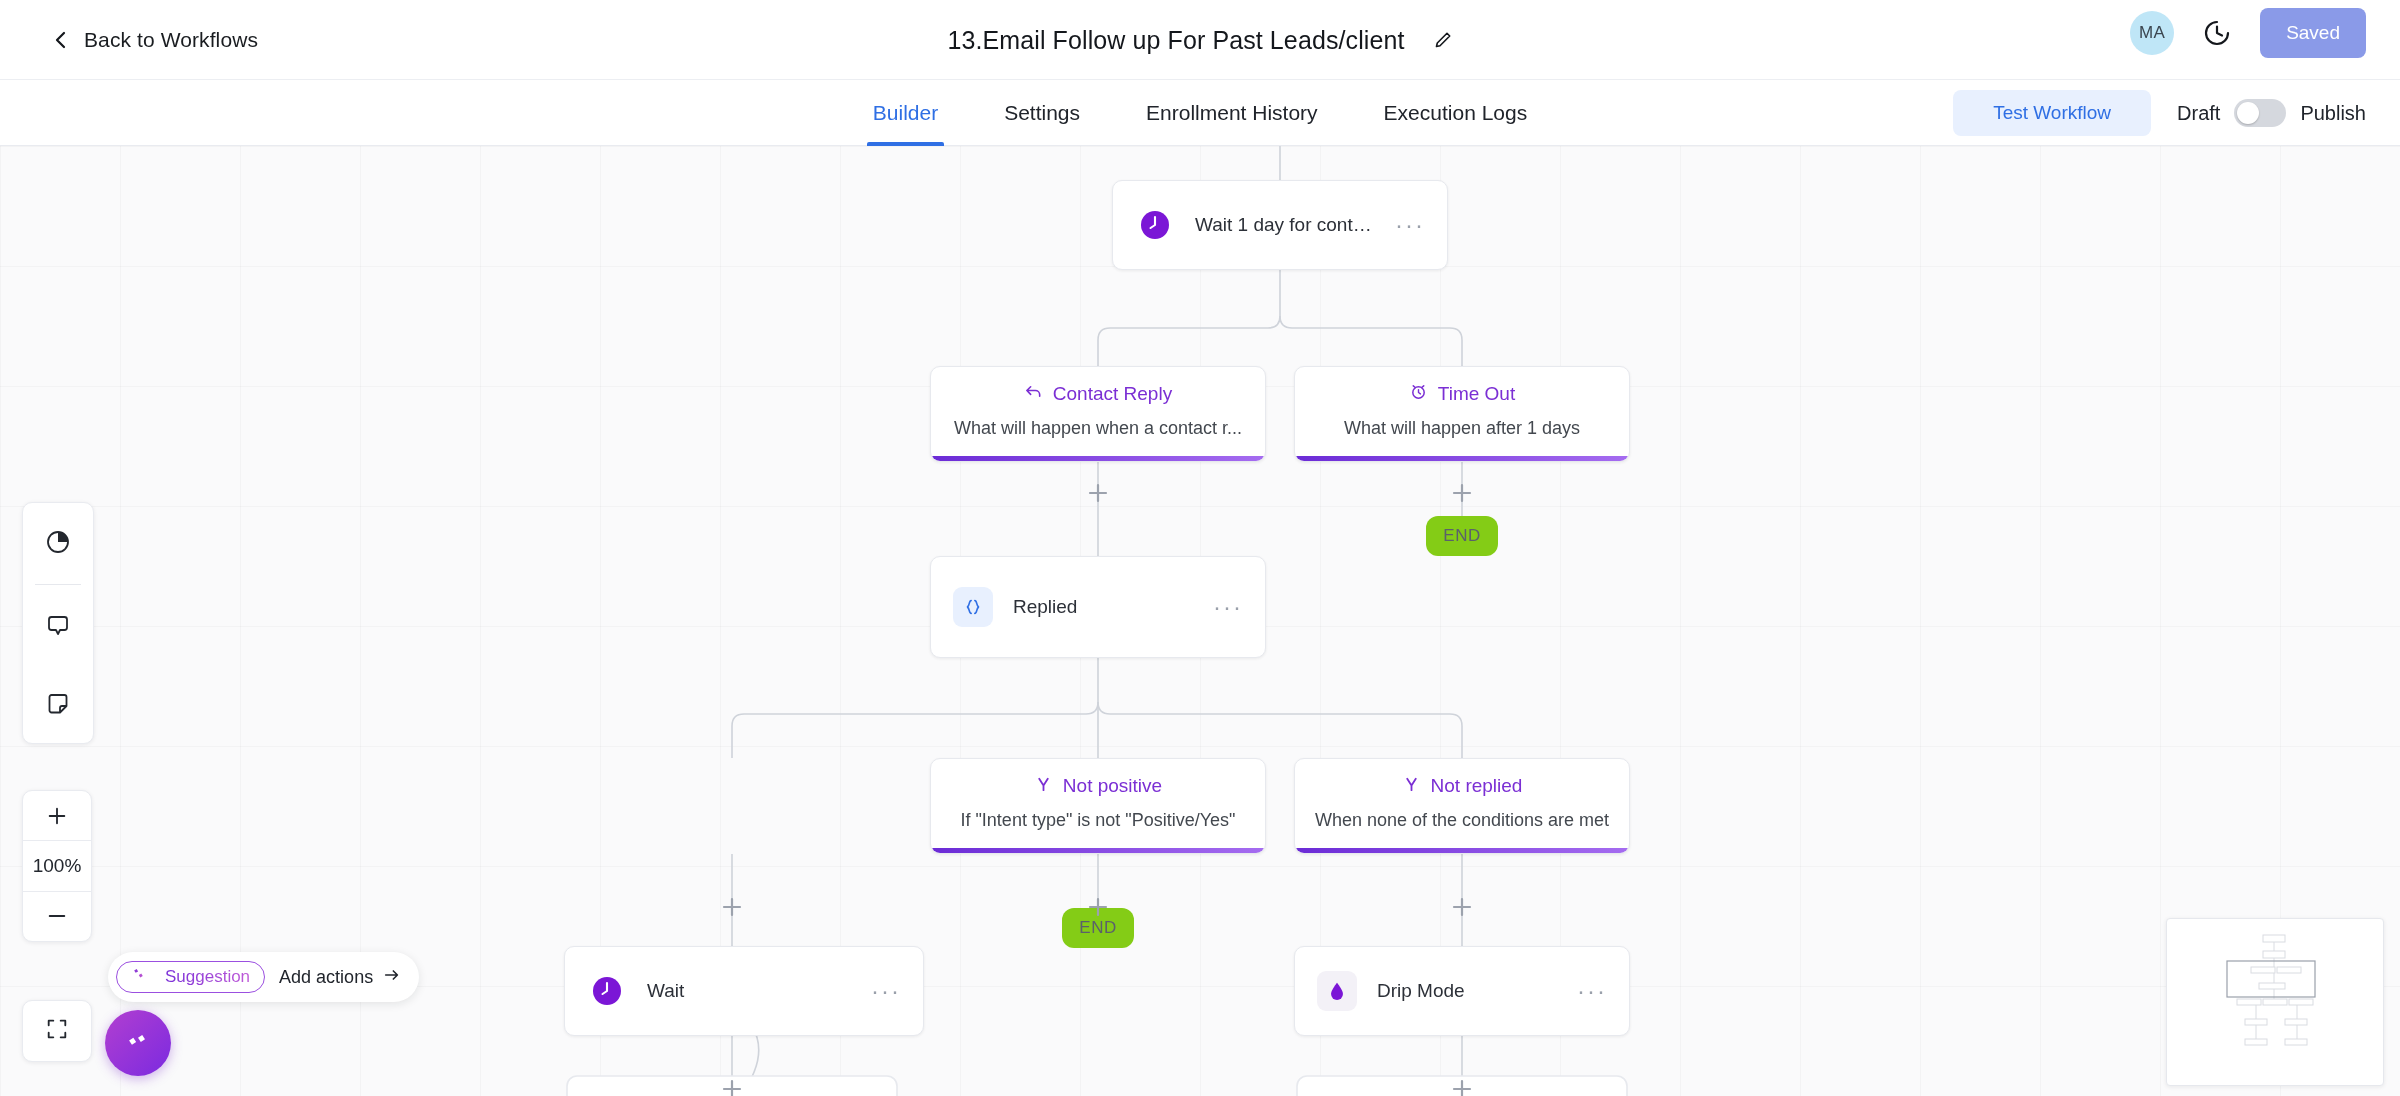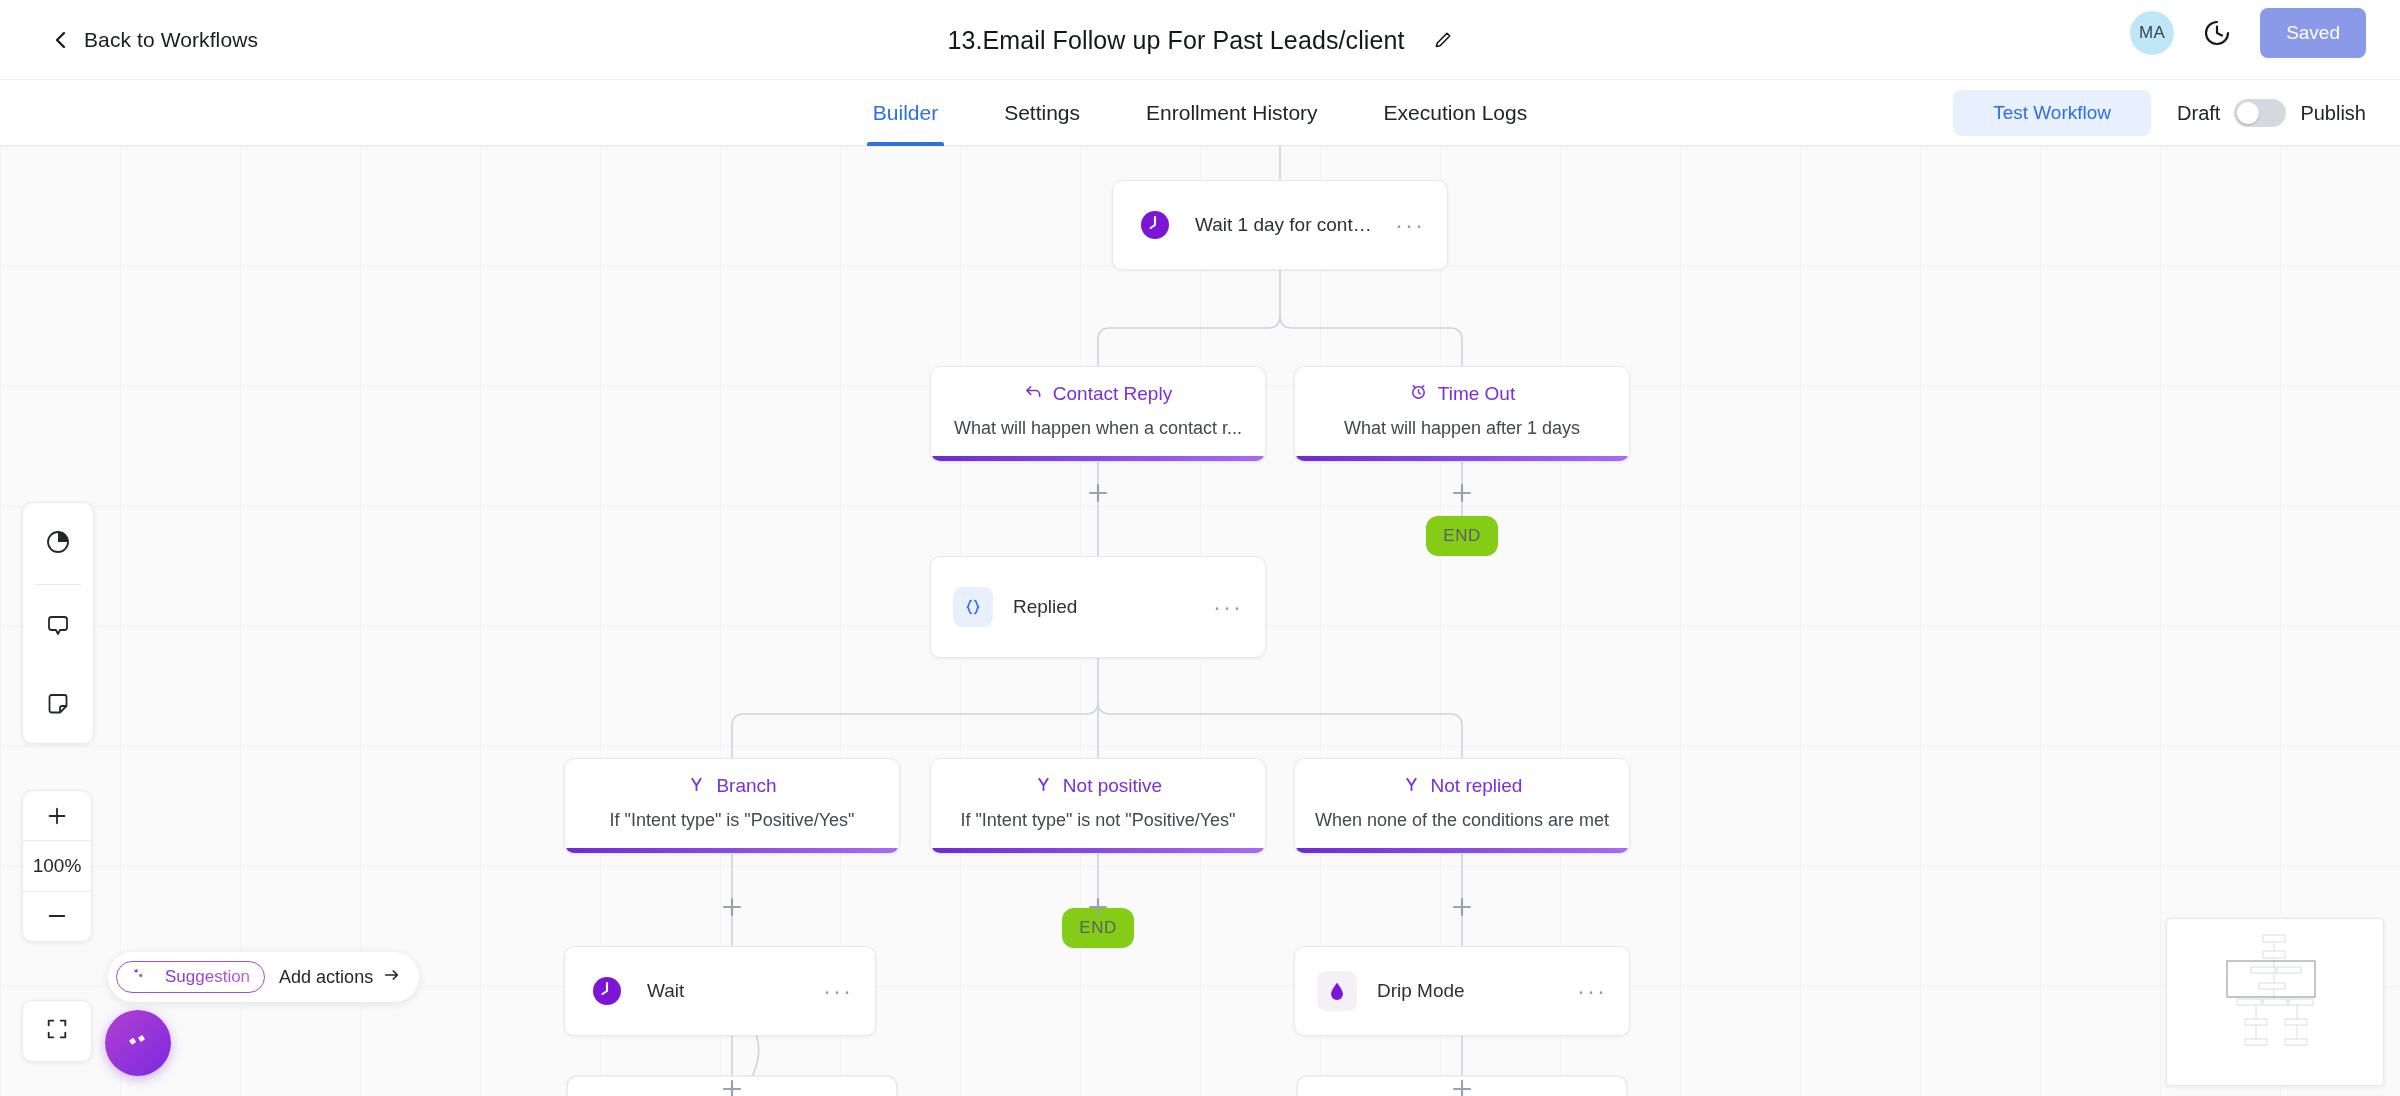--- a/index.html
+++ b/index.html
@@ -350,32 +350,20 @@
     <div class="node action" style="left:930px; top:410px; width:336px; height:102px;">
       <span class="ic" style="background:#e8f0fe;">
         <svg viewBox="0 0 24 24" width="22" height="22">
             <path d="M10 5 C7.5 5 8.5 10 6 12 C8.5 14 7.5 19 10 19 M14 5 C16.5 5 15.5 10 18 12 C15.5 14 16.5 19 14 19" fill="none" stroke="#2f6fe4" stroke-width="1.8" stroke-linecap="round" stroke-linejoin="round"></path>
           </svg>
       </span>
       <span class="lbl">Replied</span>
       <span class="kebab">···</span>
     </div>
 
-    <div class="node branch" style="left:564px; top:612px; width:336px; height:96px;">
-      <span class="btitle">
-        <span>
-          <svg viewBox="0 0 20 20" width="19" height="19">
-              <path d="M10 17 L10 12 L5.5 5 M10 12 L14.5 5" fill="none" stroke="#7b2fd4" stroke-width="1.9" stroke-linecap="round" stroke-linejoin="round"></path>
-            </svg>
-        </span>
-        <span>Branch</span>
-      </span>
-      <span class="bsub">If "Intent type" is "Positive/Yes"</span>
-      <span class="bbar"></span>
-    </div>
 
     <div class="node branch" style="left:1294px; top:612px; width:336px; height:96px;">
       <span class="btitle">
         <span>
           <svg viewBox="0 0 20 20" width="19" height="19">
               <path d="M10 17 L10 12 L5.5 5 M10 12 L14.5 5" fill="none" stroke="#7b2fd4" stroke-width="1.9" stroke-linecap="round" stroke-linejoin="round"></path>
             </svg>
         </span>
         <span>Not replied</span>
       </span>
@@ -389,21 +377,21 @@
           <svg viewBox="0 0 20 20" width="19" height="19">
               <path d="M10 17 L10 12 L5.5 5 M10 12 L14.5 5" fill="none" stroke="#7b2fd4" stroke-width="1.9" stroke-linecap="round" stroke-linejoin="round"></path>
             </svg>
         </span>
         <span>Not positive</span>
       </span>
       <span class="bsub">If "Intent type" is not "Positive/Yes"</span>
       <span class="bbar"></span>
     </div>
 
-    <div class="node action" style="left:564px; top:800px; width:312px; height:90px;">
+    <div class="node action" style="left:564px; top:800px; width:360px; height:90px;">
       <span class="ic">
         <svg viewBox="0 0 34 34" width="34" height="34">
           <circle cx="17" cy="17" r="14" fill="#7b16d6"></circle>
           <path d="M17 9 L17 17 L12.5 20" fill="none" stroke="#ffffff" stroke-width="2.1" stroke-linecap="round" stroke-linejoin="round"></path>
         </svg>
       </span>
       <span class="lbl">Wait</span>
       <span class="kebab">···</span>
     </div>
 

